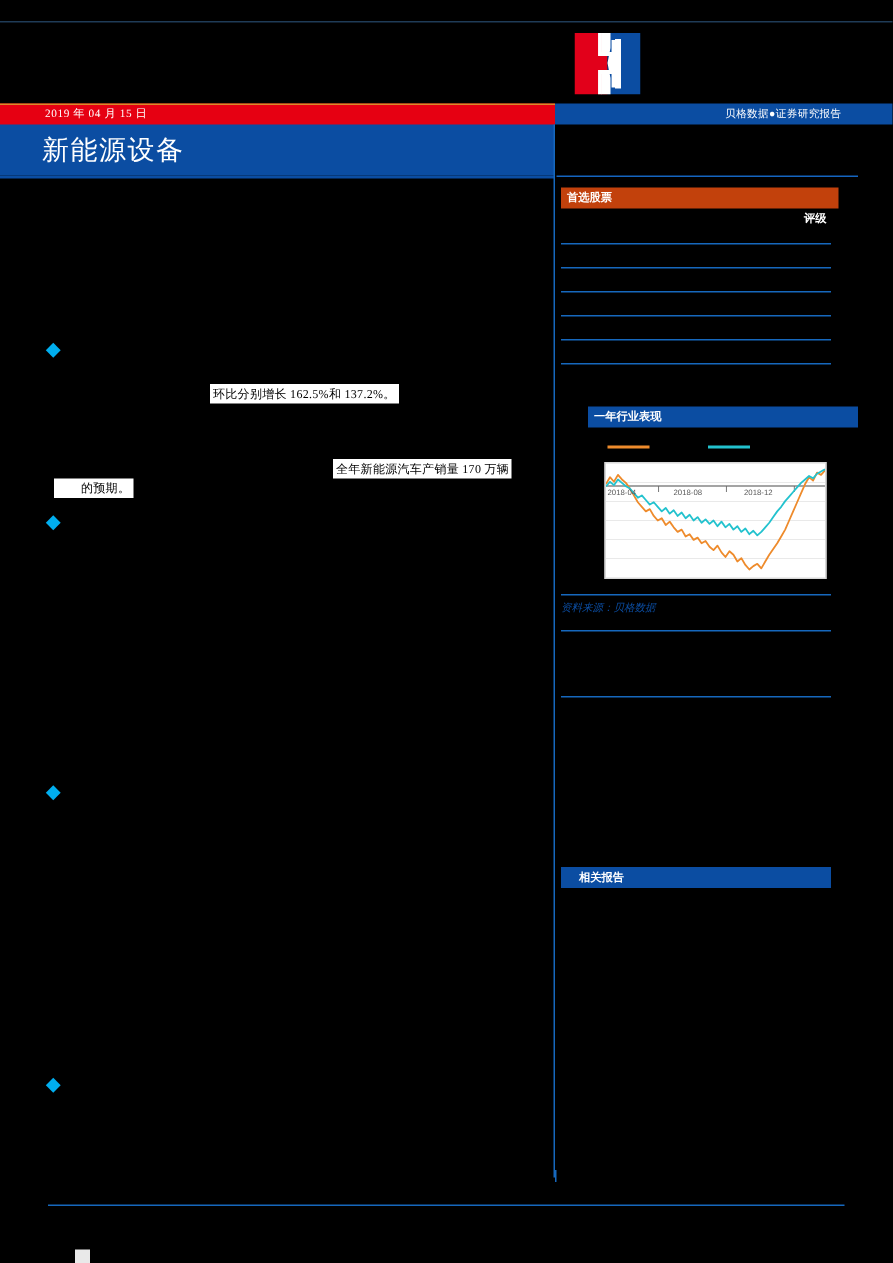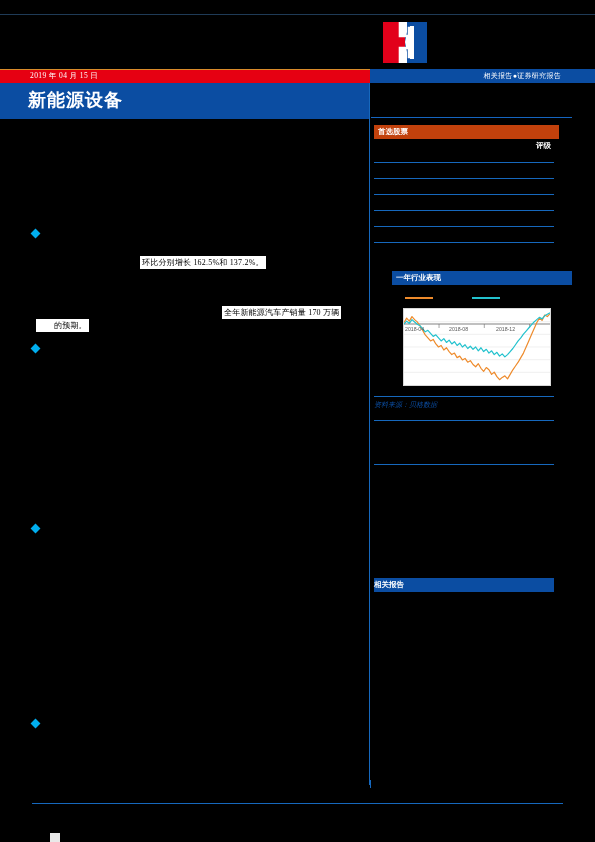--- a/index.html
+++ b/index.html
@@ -83,21 +83,21 @@
     top: 83px;
     width: 370px;
     height: 34px;
     background: #0B4DA2;
   }
   .band-title .title-text {
     position: absolute;
     left: 28px;
     top: 5px;
     font-size: 18px;
-    font-weight: bold;
+    font-weight: normal;
     letter-spacing: 1px;
     color: #ffffff;
     white-space: nowrap;
   }
   .band-title-underline {
     position: absolute;
     left: 0;
     top: 117px;
     width: 370px;
     height: 2px;
@@ -307,21 +307,21 @@
   .rel-head {
     position: absolute;
     left: 374px;
     top: 578px;
     width: 180px;
     height: 14px;
     background: #0B4DA2;
   }
   .rel-head span {
     position: absolute;
-    left: 0;
+    left: 12px;
     top: 2px;
     font-size: 7.5px;
     font-weight: bold;
     color: #ffffff;
     white-space: nowrap;
   }
 </style>
 </head>
 <body>
 
@@ -334,21 +334,21 @@
       <path d="M18 0 L18 13 L27 13 L27 4 L31 4 L31 37 L27 37 L27 25 L18 25 L18 41 L24 41 L24 30 L22 20 L24 10 L24 0 Z" fill="#FFFFFF"></path>
       <path d="M17 0 L17 14 L26 14 L26 6 L29 6 L29 35 L26 35 L26 26 L17 26 L17 41" fill="none" stroke="#FFFFFF" stroke-width="2.6"></path>
     </svg>
   </div>
 
   <div class="band-date">
     <div class="date-text">2019 年 04 月 15 日</div>
   </div>
 
   <div class="band-kicker">
-    <div class="kicker-text">相关报告●证券研究报告</div>
+    <div class="kicker-text">贝格数据●证券研究报告</div>
   </div>
 
   <div class="band-title">
     <div class="title-text">新能源设备</div>
   </div>
   <div class="band-title-underline"></div>
   <div class="band-right-underline"></div>
 
   <div class="v-divider"></div>
 

